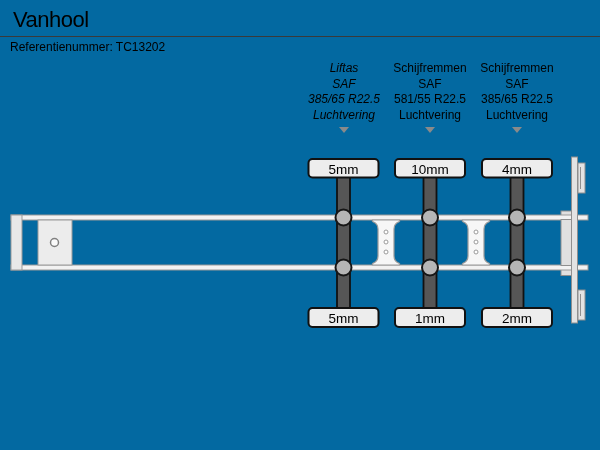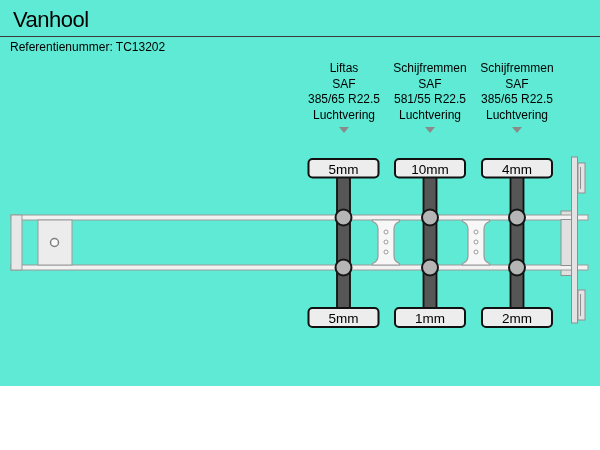--- a/index.html
+++ b/index.html
@@ -1,33 +1,33 @@
 <!DOCTYPE html>
 <html><head>
 <meta charset="utf-8">
 <style>
   html,body{margin:0;padding:0;background:#fff;}
   .page{
-    position:relative;width:600px;height:386px;background:#5eead4;overflow:hidden;
+    position:relative;width:600px;height:450px;background:#0369a1;overflow:hidden;
     font-family:"Liberation Sans",sans-serif;color:#000;
   }
   .title{
     position:absolute;left:13px;top:7px;font-size:22px;letter-spacing:-0.5px;color:#000;
   }
   .rule{
     position:absolute;left:0;top:36px;width:600px;height:0;border-top:1px solid #3a3a3a;
   }
   .ref{
     position:absolute;left:10px;top:40px;font-size:12px;color:#000;text-align:center;
   }
   .col{
     position:absolute;top:61px;width:130px;text-align:center;
     font-size:12px;line-height:15.5px;color:#000;
   }
-  .col-1{left:279px;}
+  .col-1{left:279px;font-style:italic;}
   .col-2{left:365px;}
   .col-3{left:452px;}
   .arrow{
     width:0;height:0;margin:4px auto 0;
     border-left:5.5px solid transparent;
     border-right:5.5px solid transparent;
     border-top:6px solid #8a8a8a;
   }
   svg.diagram{position:absolute;left:0;top:0;}
   svg text{

